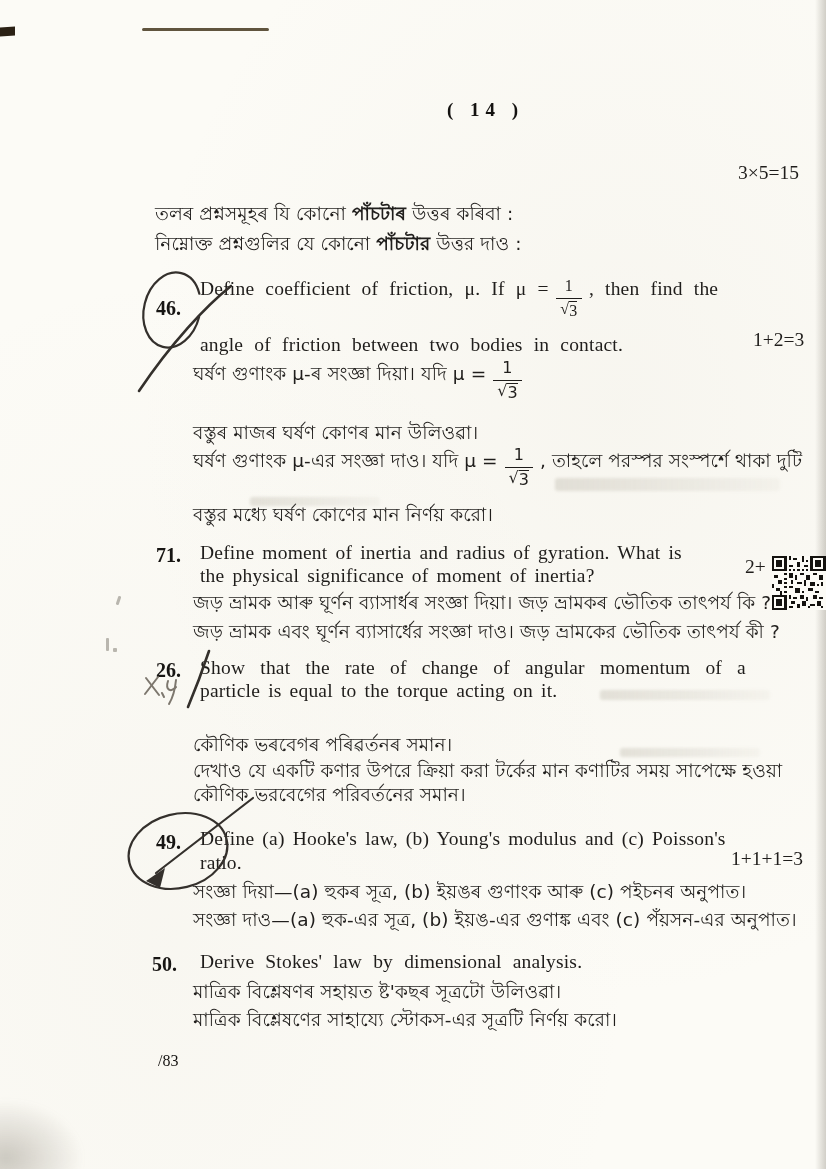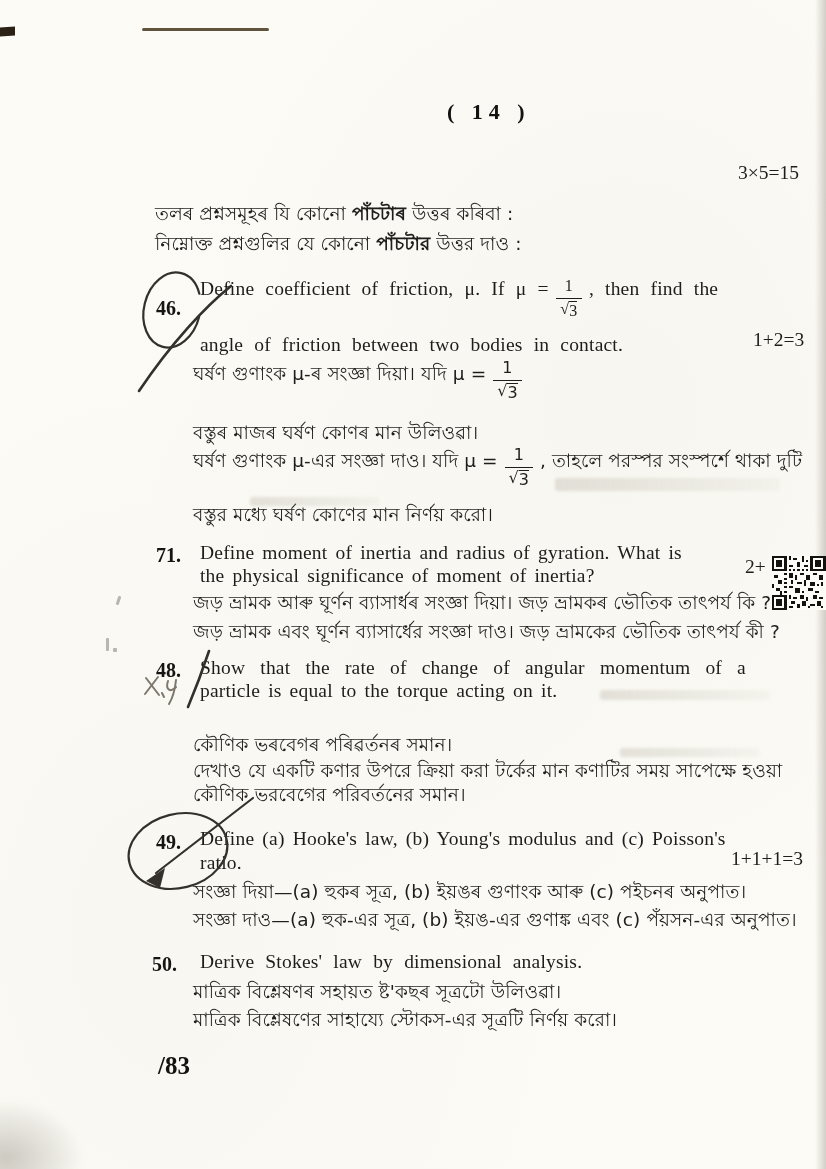--- a/index.html
+++ b/index.html
@@ -15,22 +15,22 @@
     color:#1e1c1a;
     font-family:"Liberation Serif","DejaVu Serif",serif;
   }
   .abs{position:absolute;white-space:nowrap;}
   .en{font-size:19.5px;word-spacing:6px;letter-spacing:0.2px;color:#1f1d1b;}
   .en-tight{word-spacing:3px;}
   .en-wide{word-spacing:10px;}
   .indic{font-family:"DejaVu Sans","Liberation Sans",sans-serif;font-size:18.5px;color:#201e1c;letter-spacing:0.1px;}
   .qnum{font-size:20px;font-weight:bold;color:#171513;}
   .marks{font-size:19.5px;color:#1f1d1b;}
-  .pgnum{font-size:22px;font-weight:bold;letter-spacing:6px;color:#141210;}
-  .footer{font-size:25px;font-weight:bold;color:#141210;}
+  .pgnum{font-size:19px;font-weight:bold;letter-spacing:6px;color:#141210;}
+  .footer{font-size:16px;font-weight:normal;color:#141210;}
   .line{display:flex;}
   .frac{display:inline-flex;flex-direction:column;align-items:center;margin:0 7px;line-height:1.05;}
   .fnum{font-size:16px;padding:0 9px 3px;border-bottom:1.6px solid #1e1c1a;}
   .fden{display:inline-flex;font-size:16px;padding-top:2px;}
   .rv{border-top:1.6px solid #1e1c1a;padding-top:1px;}
   
   .edge-right{position:absolute;right:0;top:0;width:11px;height:1169px;
     background:linear-gradient(to left, rgba(110,104,92,0.30), rgba(110,104,92,0));}
   .mark-topleft{position:absolute;left:0;top:27px;width:15px;height:9px;background:#2b2115;transform:skewY(-3deg);}
   .line-top{position:absolute;left:142px;top:28px;width:127px;height:3px;background:#45371f;opacity:0.85;border-radius:2px;filter:blur(0.4px);}
@@ -174,21 +174,21 @@
         <rect x="12" y="22" width="1" height="2"></rect>
         <rect x="14" y="21" width="2" height="2"></rect>
         <rect x="18" y="22" width="2" height="1"></rect>
         <rect x="21" y="21" width="2" height="2"></rect>
         <rect x="8" y="23" width="2" height="1"></rect>
         <rect x="17" y="23" width="1" height="1"></rect>
         <rect x="23" y="23" width="1" height="1"></rect>
     </g>
   </svg>
 
-  <div class="abs qnum" style="left:156px;top:659px">48.</div>
+  <div class="abs qnum" style="left:156px;top:659px">26.</div>
   <div class="abs en en-wide" style="left:200px;top:657px">Show that the rate of change of angular momentum of a</div>
   <div class="abs en en-tight" style="left:200px;top:680px">particle is equal to the torque acting on it.</div>
   <div class="abs indic" style="left:193px;top:731px">কৌণিক ভৰবেগৰ পৰিৱৰ্তনৰ সমান।</div>
   <div class="abs indic" style="left:193px;top:757px">দেখাও যে একটি কণার উপরে ক্রিয়া করা টর্কের মান কণাটির সময় সাপেক্ষে হওয়া</div>
   <div class="abs indic" style="left:193px;top:781px">কৌণিক ভরবেগের পরিবর্তনের সমান।</div>
 
   <div class="abs qnum" style="left:156px;top:831px">49.</div>
   <div class="abs en en-tight" style="left:200px;top:828px">Define (a) Hooke's law, (b) Young's modulus and (c) Poisson's</div>
   <div class="abs en" style="left:200px;top:852px">ratio.</div>
   <div class="abs marks" style="left:731px;top:848px">1+1+1=3</div>

